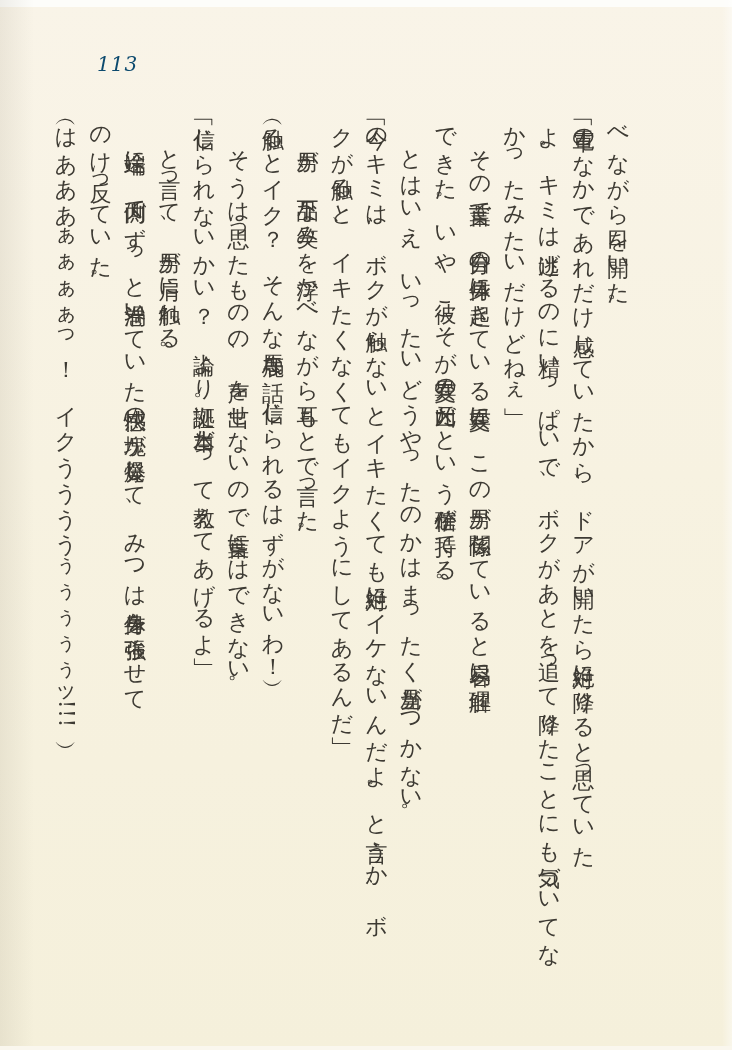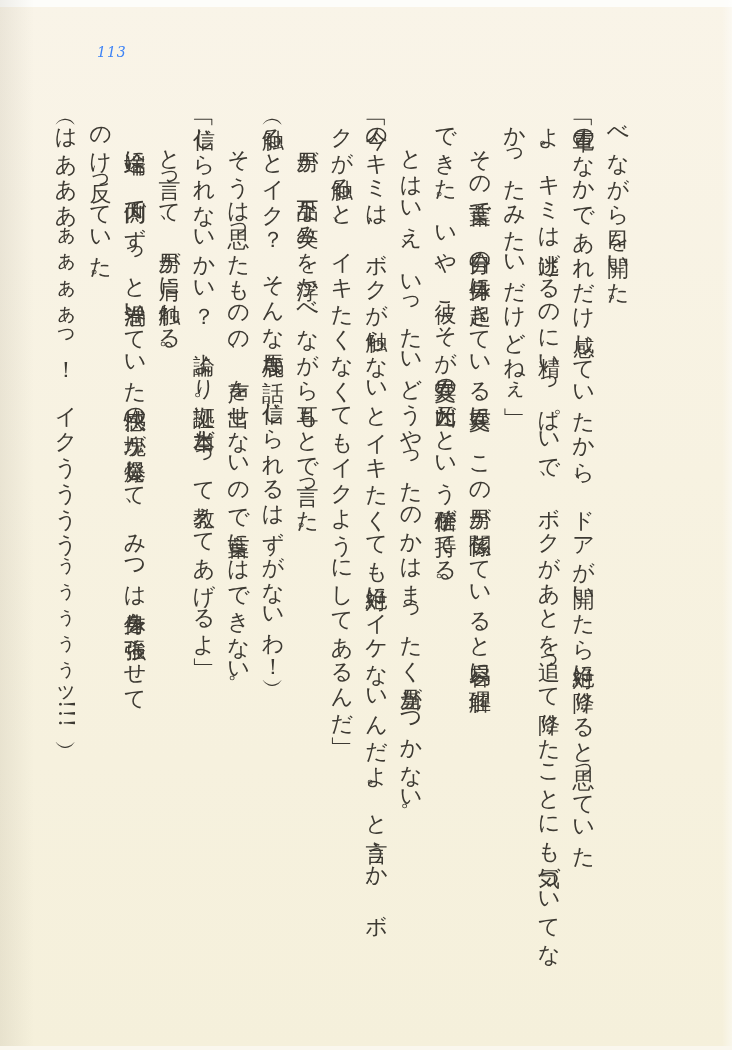--- a/index.html
+++ b/index.html
@@ -35,26 +35,26 @@
   }
   .right-edge-light {
     position: absolute;
     right: 0; top: 0; bottom: 0;
     width: 10px;
     background: linear-gradient(270deg, rgba(255,255,255,0.45), rgba(255,255,255,0));
     pointer-events: none;
   }
   .page-number {
     position: absolute;
-    top: 44px;
+    top: 52px;
     left: 97px;
-    font-size: 14px;
+    font-size: 20px;
     font-style: italic;
     letter-spacing: 1px;
-    color: #3b82f6;
+    color: #0c4a6e;
   }
   .text-block {
     position: absolute;
     top: 112px;
     right: 97px;
     height: 858px;
     writing-mode: vertical-rl;
     text-orientation: mixed;
     font-size: 22px;
     line-height: 34.5px;

